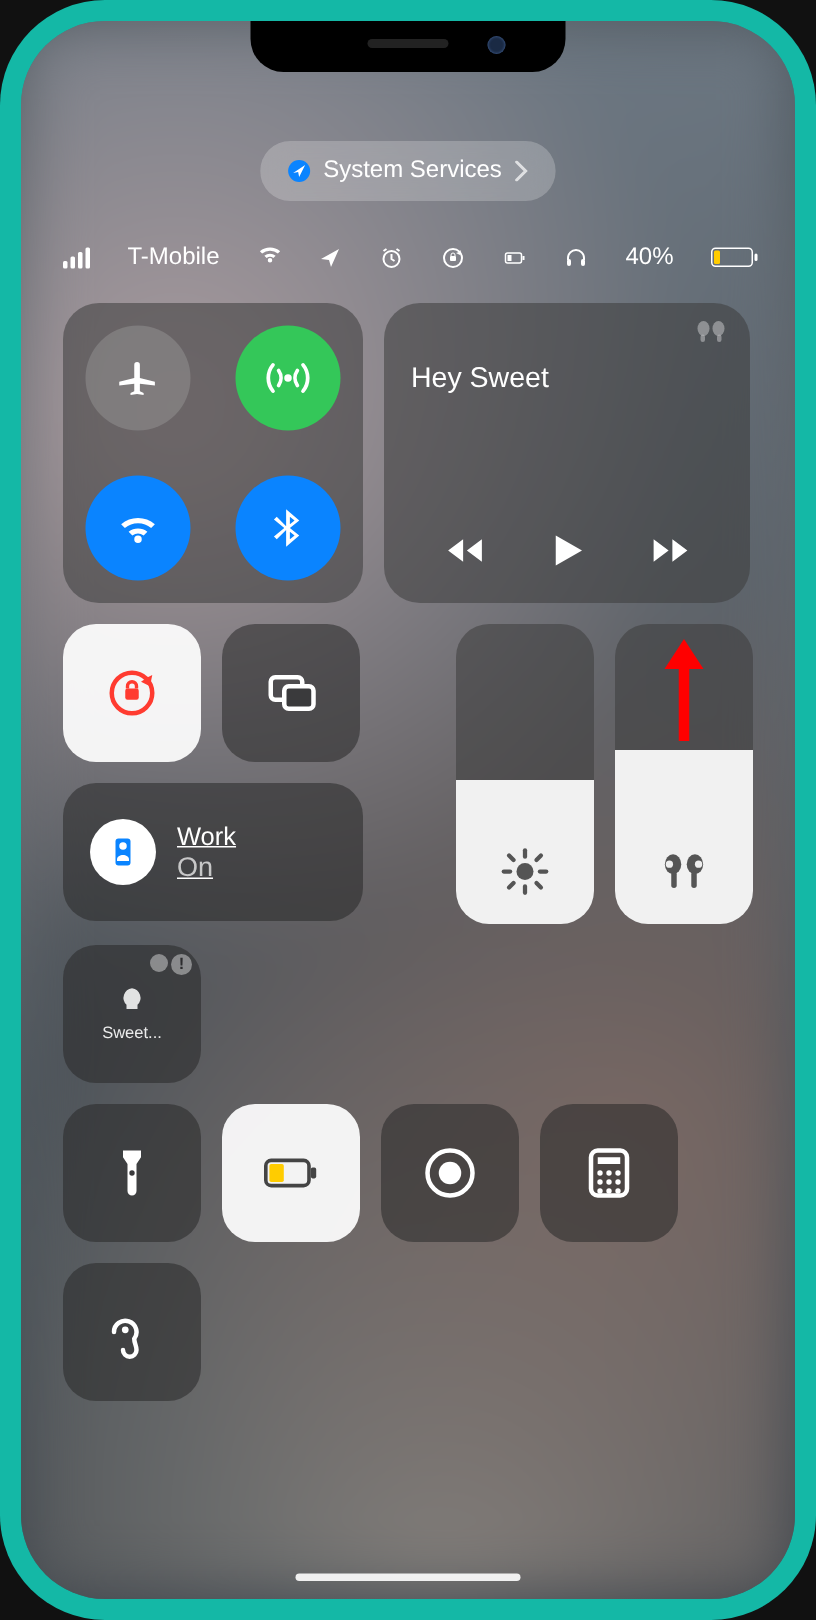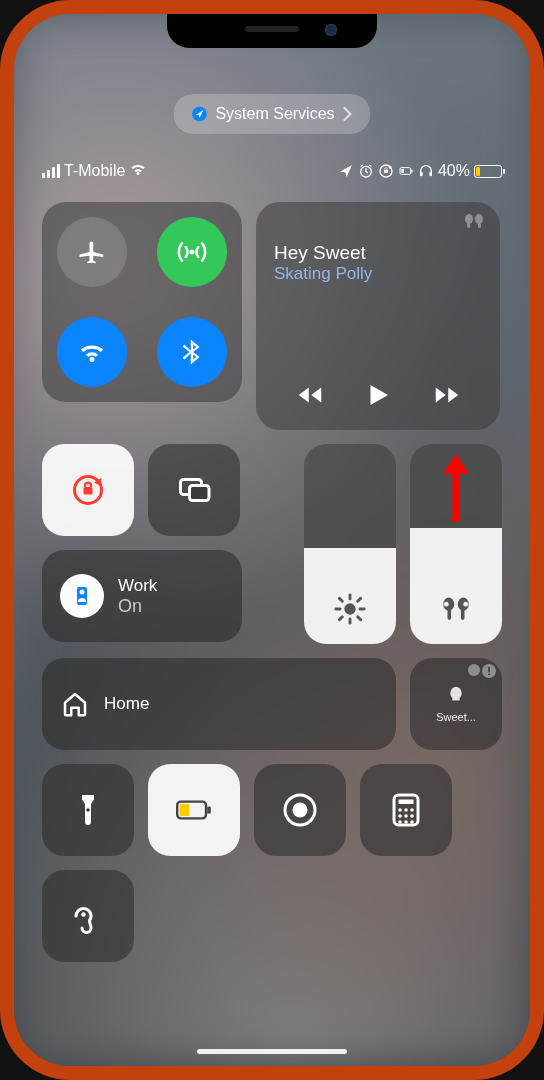--- a/index.html
+++ b/index.html
@@ -1,63 +1,63 @@
 <!DOCTYPE html>
 <html><head>
 <meta charset="utf-8">
 <style>
   * { margin:0; padding:0; box-sizing:border-box; font-family: -apple-system, "Helvetica Neue", Arial, sans-serif; -webkit-font-smoothing: antialiased; }
   body { width:544px; height:1080px; background:#111; display:flex; align-items:center; justify-content:center; }
-  .phone { width:544px; height:1080px; border-radius:70px; background:#c2410c; padding:14px; position:relative; }
+  .phone { width:544px; height:1080px; border-radius:70px; background:#14b8a6; padding:14px; position:relative; }
   .bezel { width:100%; height:100%; border-radius:56px; overflow:hidden; position:relative;
            background: radial-gradient(circle at 40% 35%, #9c8c90 0%, #6e7076 30%, #4f585e 55%, #3a4048 100%); }
   .blurbg { position:absolute; inset:0; filter:blur(22px);
       background:
         radial-gradient(circle at 20% 25%, rgba(220,190,190,.6), transparent 40%),
         radial-gradient(circle at 80% 70%, rgba(140,110,100,.6), transparent 45%),
         radial-gradient(circle at 55% 100%, rgba(255,240,220,.35), transparent 40%),
         linear-gradient(180deg, #6c7782 0%, #565c62 50%, #3e444a 100%);
   }
   .notch { position:absolute; top:0; left:50%; transform:translateX(-50%); width:210px; height:34px; background:#000; border-bottom-left-radius:22px; border-bottom-right-radius:22px; z-index:50; }
   .notch .cam { position:absolute; right:40px; top:10px; width:12px; height:12px; border-radius:50%; background:#1a2a44; box-shadow: inset 0 0 2px #4a6aa0; }
   .notch .spk { position:absolute; left:50%; top:12px; transform:translateX(-50%); width:54px; height:6px; border-radius:3px; background:#222; }
   .content { position:relative; width:100%; height:100%; z-index:10; color:#fff; }
   
   .banner { position:absolute; top:80px; left:50%; transform:translateX(-50%); height:40px; padding:0 18px; border-radius:20px; background:rgba(255,255,255,.22); backdrop-filter:blur(10px); display:flex; align-items:center; gap:8px; color:#fff; font-size:16px; }
   .banner svg.chev { width:10px; height:14px; opacity:.7; }
   .banner svg.loc { width:16px; height:16px; }
   
   .statusbar { position:absolute; top:148px; left:0; right:0; padding:0 28px; display:flex; align-items:center; justify-content:space-between; font-size:16px; font-weight:500; }
-  .statusbar .left, .statusbar .right { display:flex; align-items:center; gap:4px; }
+  .statusbar .left, .statusbar .right { display:flex; align-items:center; gap:25px; }
   .bars { display:flex; align-items:flex-end; gap:2px; height:14px; }
   .bars i { width:3px; background:#fff; border-radius:1px; }
   .bars i:nth-child(1){height:5px}.bars i:nth-child(2){height:8px}.bars i:nth-child(3){height:11px}.bars i:nth-child(4){height:14px}
   .wifi-ico svg { width:18px; height:14px; }
   .ico { width:16px; height:16px; }
   .batt { width:28px; height:13px; border:1.5px solid #fff; border-radius:3px; position:relative; }
   .batt::after{content:'';position:absolute;right:-4px;top:3px;width:2px;height:5px;background:#fff;border-radius:1px;}
   .batt .fill{position:absolute;left:1px;top:1px;bottom:1px;width:15%;background:#ffcc00;border-radius:1px;}
   
   .cc { position:absolute; top:188px; left:28px; right:28px; }
   .row { display:flex; gap:14px; margin-bottom:14px; }
   .tile { background:rgba(60,60,60,.55); border-radius:24px; }
   .dark { background:rgba(40,40,40,.55); }
   .quad { width:200px; height:200px; display:grid; grid-template-columns:1fr 1fr; grid-template-rows:1fr 1fr; place-items:center; gap:0; }
   .circ { width:70px; height:70px; border-radius:50%; display:flex; align-items:center; justify-content:center; }
   .circ svg { width:30px; height:30px; fill:#fff; }
   .gray{background:rgba(160,160,160,.4);} .green{background:#34c759;} .blue{background:#0a84ff;}
-  .media { width:244px; height:228px; padding:18px; position:relative; }
+  .media { width:244px; height:200px; padding:18px; position:relative; }
   .media .mini { position:absolute; top:12px; right:14px; opacity:.6; font-size:10px; letter-spacing:1px; }
   .media .title { margin-top:22px; font-size:19px; color:#fff; white-space:nowrap; overflow:hidden; text-overflow:ellipsis; }
   .media .artist { font-size:17px; color:#8fb8e6; }
   .media .ctrls { position:absolute; bottom:20px; left:0; right:0; display:flex; align-items:center; justify-content:space-evenly; }
   .media .ctrls svg { width:30px; height:30px; fill:#fff; }
   .sq { width:92px; height:92px; border-radius:22px; display:flex; align-items:center; justify-content:center; }
   .sq svg { width:36px; height:36px; }
-  .wide { height:92px; border-radius:22px; display:flex; align-items:center; gap:14px; padding:0 18px; }
+  .wide { height:92px; border-radius:22px; display:flex; align-items:center; gap:14px; padding:0 18px;text-decoration:underline; }
   .wide .biglabel { font-size:17px; color:#fff; }
   .wide .sublabel { font-size:18px; color:rgba(255,255,255,.7); }
   .vslider { width:92px; height:200px; border-radius:22px; background:rgba(60,60,60,.55); position:relative; overflow:hidden; }
   .vslider .fill { position:absolute; left:0; right:0; bottom:0; background:rgba(255,255,255,.92); }
   .vslider .iconwrap { position:absolute; bottom:18px; left:0; right:0; display:flex; justify-content:center; }
   .vslider .iconwrap svg { width:34px; height:34px; }
   .highlight { position:absolute; border:5px solid #ff0000; border-radius:28px; pointer-events:none; z-index:30; }
   .arrow { position:absolute; z-index:31; color:#ff0000; pointer-events:none; }
   .homewide { height:92px; flex:1; }
   .hk { width:92px; height:92px; border-radius:22px; background:rgba(40,40,40,.55); display:flex; flex-direction:column; align-items:center; justify-content:center; gap:4px; }
@@ -167,21 +167,20 @@
           <div class="tile media">
             <div class="mini">
               <svg width="24" height="14" viewBox="0 0 24 14">
                   <ellipse cx="7" cy="5" rx="4" ry="5" fill="rgba(255,255,255,.6)"></ellipse>
                   <ellipse cx="17" cy="5" rx="4" ry="5" fill="rgba(255,255,255,.6)"></ellipse>
                   <rect x="5" y="9" width="3" height="5" rx="1.5" fill="rgba(255,255,255,.6)"></rect>
                   <rect x="16" y="9" width="3" height="5" rx="1.5" fill="rgba(255,255,255,.6)"></rect>
                 </svg>
             </div>
             <div class="title">Hey Sweet</div>
-            <div class="artist">Skating Polly</div>
             <div class="ctrls">
               <svg viewBox="0 0 24 24">
                   <path d="M11 6L3 12l8 6V6zm10 0l-8 6 8 6V6z" fill="#fff"></path>
                 </svg>
               <svg viewBox="0 0 24 24">
                   <path d="M6 4l14 8-14 8V4z" fill="#fff"></path>
                 </svg>
               <svg viewBox="0 0 24 24">
                   <path d="M3 6l8 6-8 6V6zm10 0l8 6-8 6V6z" fill="#fff"></path>
                 </svg>
@@ -259,26 +258,20 @@
                 <svg width="30" height="70" viewBox="0 0 30 70">
                     <line x1="15" y1="68" x2="15" y2="12" stroke="#ff0000" stroke-width="7"></line>
                     <path d="M15 0 L28 20 L2 20 Z" fill="#ff0000"></path>
                   </svg>
               </div>
             </div>
           </div>
         </div>
 
         <div class="row">
-          <div class="tile dark wide homewide">
-            <svg width="30" height="30" viewBox="0 0 24 24">
-                <path d="M4 11l8-7 8 7v9a1 1 0 01-1 1h-4v-6h-6v6H5a1 1 0 01-1-1z" fill="none" stroke="#fff" stroke-width="2" stroke-linejoin="round"></path>
-              </svg>
-            <span class="biglabel">Home</span>
-          </div>
           <div class="hk" style="position:relative;">
             <span style="position:absolute;top:6px;right:22px;width:12px;height:12px;border-radius:50%;background:rgba(255,255,255,.4);"></span>
             <span style="position:absolute;top:6px;right:6px;width:14px;height:14px;border-radius:50%;background:rgba(255,255,255,.4);display:flex;align-items:center;justify-content:center;font-size:11px;font-weight:bold;color:#2c2c2e;">!</span>
             <svg viewBox="0 0 24 24">
                 <path d="M9 20h6M10 23h4M12 2a7 7 0 00-4 12v3h8v-3a7 7 0 00-4-12z" fill="rgba(255,255,255,.85)"></path>
               </svg>
             <div class="lbl">Sweet...</div>
           </div>
         </div>
 

